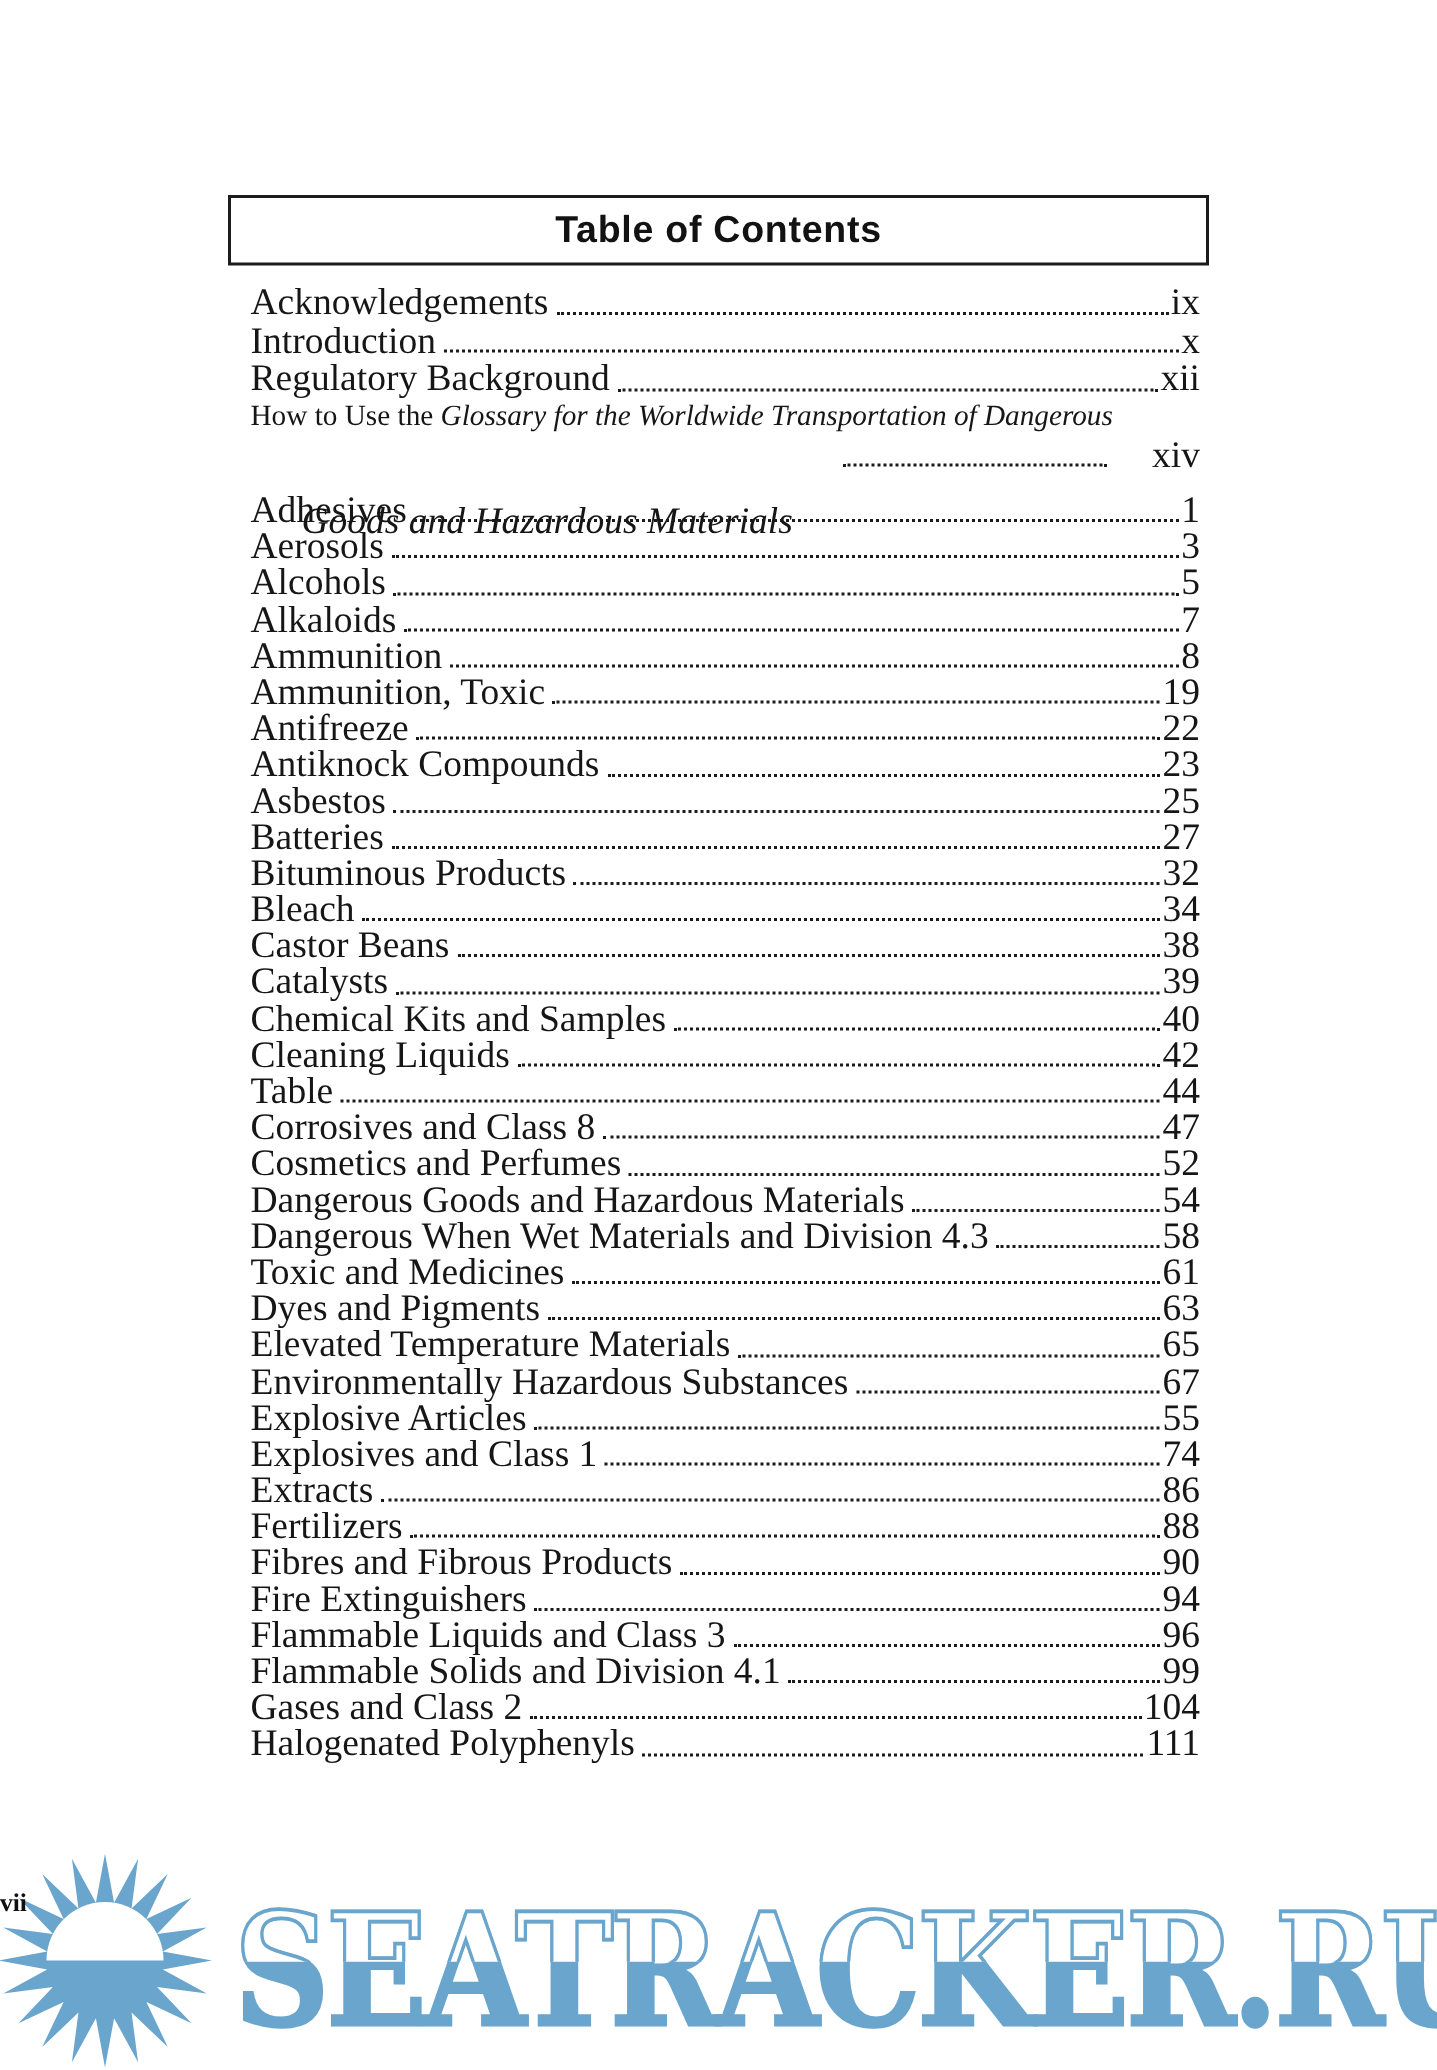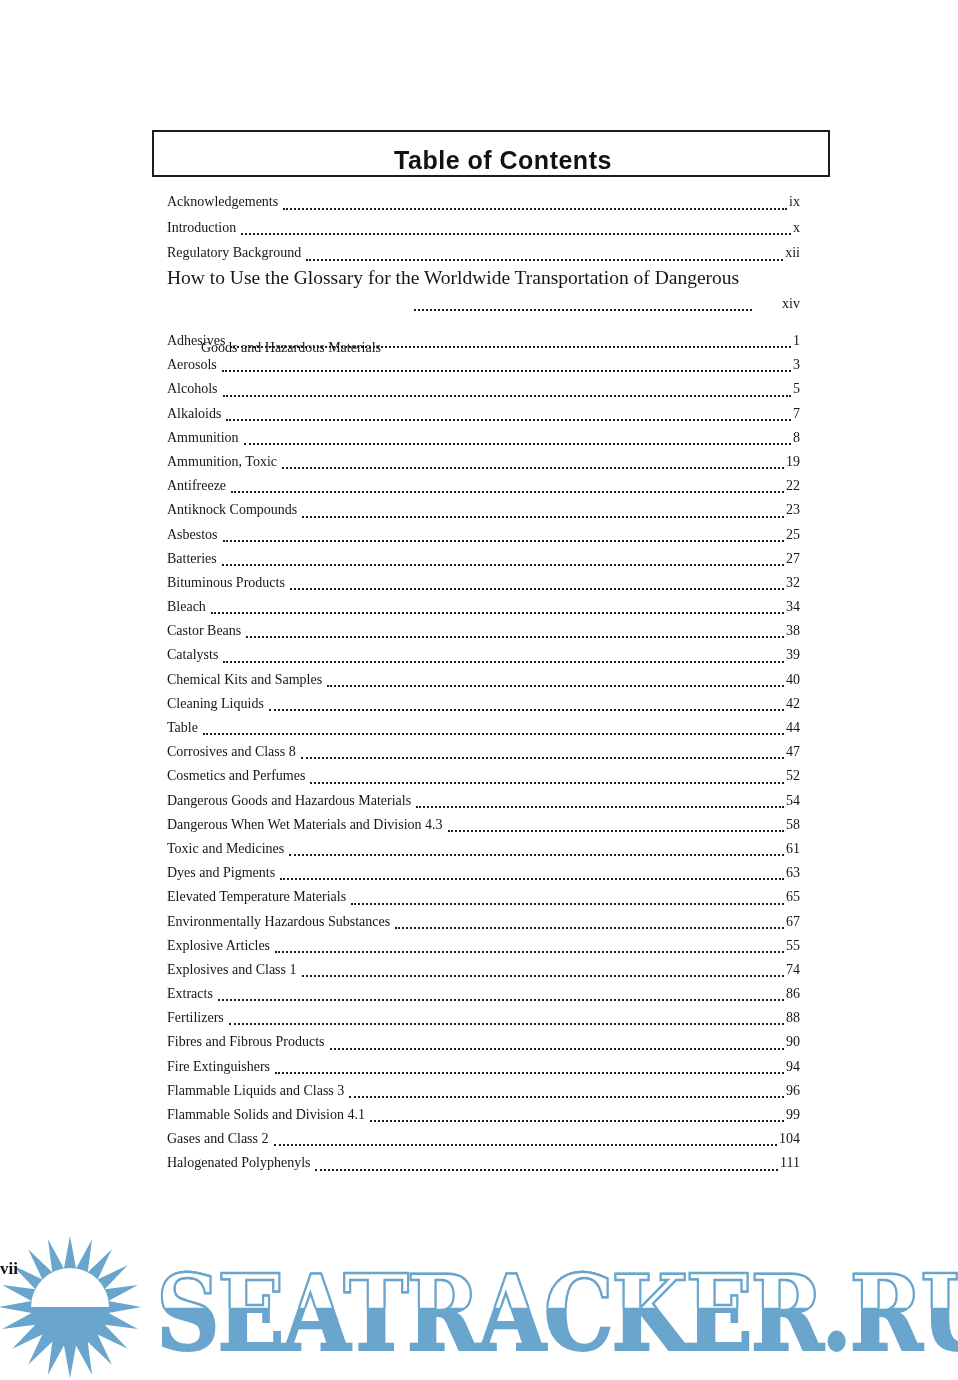--- a/index.html
+++ b/index.html
@@ -5,41 +5,41 @@
   html,body{margin:0;padding:0;background:#e8e8e8;}
   .sheet{
     position:relative;width:958px;height:1380px;margin:0 auto;
     background:#ffffff;overflow:hidden;
     font-family:"Liberation Serif", serif;color:#161616;
   }
   
   .title-box{
     position:absolute;left:152px;top:130px;width:650px;height:43px;
     border:2px solid #1c1c1c;background:#fff;
-    display:flex;align-items:flex-end;justify-content:center;padding-left:24px;
+    display:flex;align-items:center;justify-content:center;
   }
   .title-box h1{
     margin:0;font-family:"Liberation Sans", sans-serif;font-weight:700;
     font-size:25px;letter-spacing:0.5px;color:#121212;
   }
   
   .front-wrap{position:absolute;left:167px;top:189px;width:633px;}
   .front-wrap .toc-row, .front-wrap .toc-line1{height:25.6px;line-height:25.6px;}
   .entries-wrap{position:absolute;left:167px;top:329px;width:633px;}
   .entries-wrap .toc-row{height:24.2px;line-height:24.2px;}
-  .toc-row{display:flex;font-size:14px;white-space:nowrap;}
+  .toc-row{display:flex;font-size:25px;white-space:nowrap;}
   .toc-line1{font-size:19.5px;white-space:nowrap;}
   .lbl{flex:0 0 auto;}
   .pg{flex:0 0 auto;}
   .dots{flex:1 1 auto;position:relative;min-width:8px;}
   .dots::after{
     content:"";position:absolute;left:5px;right:2px;bottom:5px;
     border-bottom:2.2px dotted #1b1b1b;
   }
-  .italic{margin-top:44px;}
+  .italic{font-style:italic;margin-top:44px;}
   .indent{margin-left:34px;gap:28px;}
   
   .folio{
     position:absolute;left:0;top:1259px;width:958px;text-align:left;
     font-size:17px;color:#101010;z-index:6;font-weight:bold;
   }
   
   .wm-sun{position:absolute;left:-5px;top:1232px;width:150px;height:150px;z-index:3;}
   .wm-text{
     position:absolute;left:156px;top:1262px;z-index:3;

